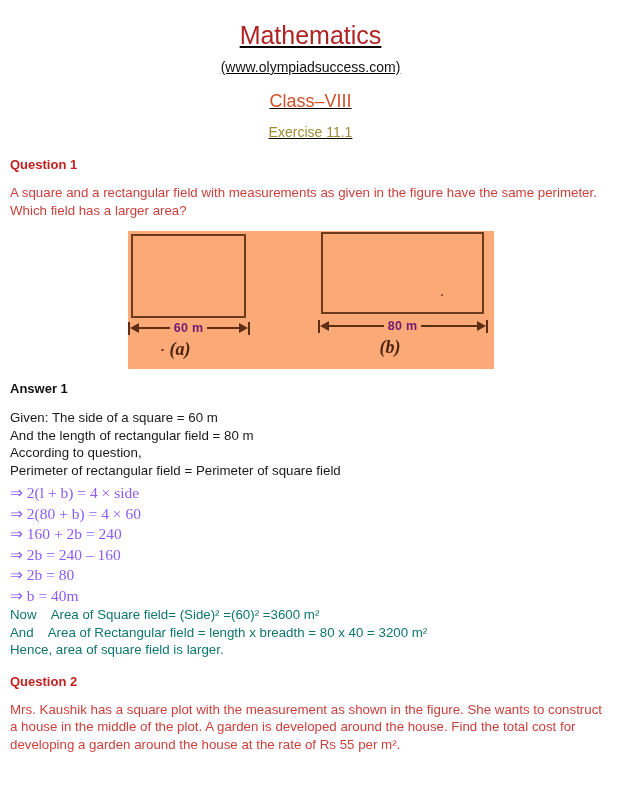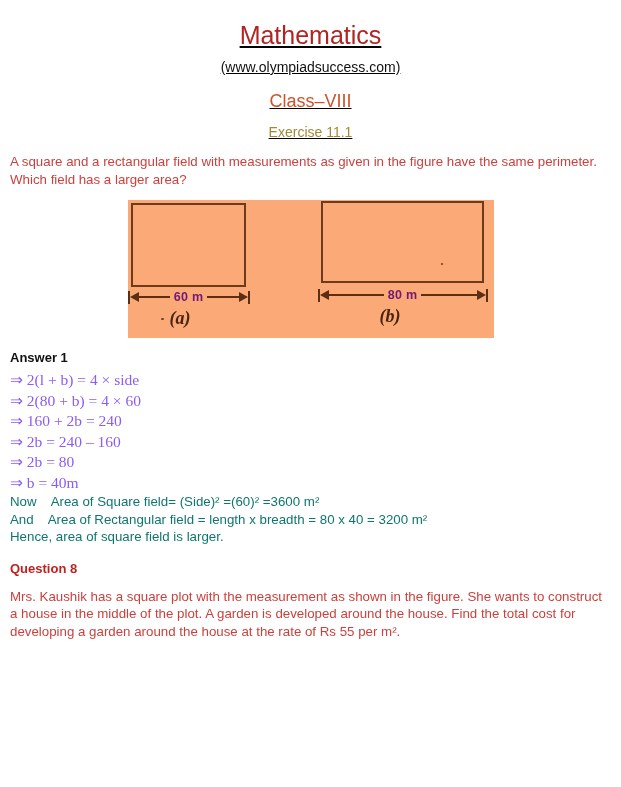--- a/index.html
+++ b/index.html
@@ -184,20 +184,21 @@
 
 <div class="header">
   <div class="doc-title">Mathematics</div>
   <div class="doc-site">(www.olympiadsuccess.com)</div>
   <div class="doc-class">Class–VIII</div>
   <div class="doc-exercise">Exercise 11.1</div>
 </div>
 
 <div class="content">
 
+  <div class="q-head">Question 1</div>
   <div class="q-body"> A square and a rectangular field with measurements as given in the figure have the same perimeter. Which field has a larger area?</div>
 
   <div class="figure-wrap">
     <div class="figure">
 
       <div class="shape shape-a"></div>
       <div class="shape shape-b"></div>
 
       <div class="speck speck-1"></div>
       <div class="speck speck-2"></div>
@@ -222,32 +223,38 @@
         <span class="tick"></span>
       </div>
 
       <div class="fig-caption cap-a">(a)</div>
       <div class="fig-caption cap-b">(b)</div>
     </div>
   </div>
 
   <div class="a-head">Answer 1</div>
 
+  <div class="a-lines">
+    <div>Given: The side of a square = 60 m</div>
+    <div>And the length of rectangular field = 80 m</div>
+    <div>According to question,</div>
+    <div>Perimeter of rectangular field = Perimeter of square field</div>
+  </div>
 
   <div class="eqs">
     <div class="eq">⇒ 2(l + b) = 4 × side</div>
     <div class="eq">⇒ 2(80 + b) = 4 × 60</div>
     <div class="eq">⇒ 160 + 2b = 240</div>
     <div class="eq">⇒ 2b = 240 – 160</div>
     <div class="eq">⇒ 2b = 80</div>
     <div class="eq">⇒ b = 40m</div>
   </div>
 
   <div class="tail">
     <div class="cols"><span>Now</span>    <span>Area of Square field= (Side)² =(60)² =3600 m²</span></div>
     <div class="cols"><span>And</span>    <span>Area of Rectangular field = length x breadth = 80 x 40 = 3200 m²</span></div>
     <div>Hence, area of square field is larger.</div>
   </div>
 
-  <div class="q-head">Question 8</div>
+  <div class="q-head">Question 2</div>
   <div class="q-body"> Mrs. Kaushik has a square plot with the measurement as shown in the figure. She wants to construct a house in the middle of the plot. A garden is developed around the house. Find the total cost for developing a garden around the house at the rate of Rs 55 per m².</div>
 
 </div>
 
 </body></html>

